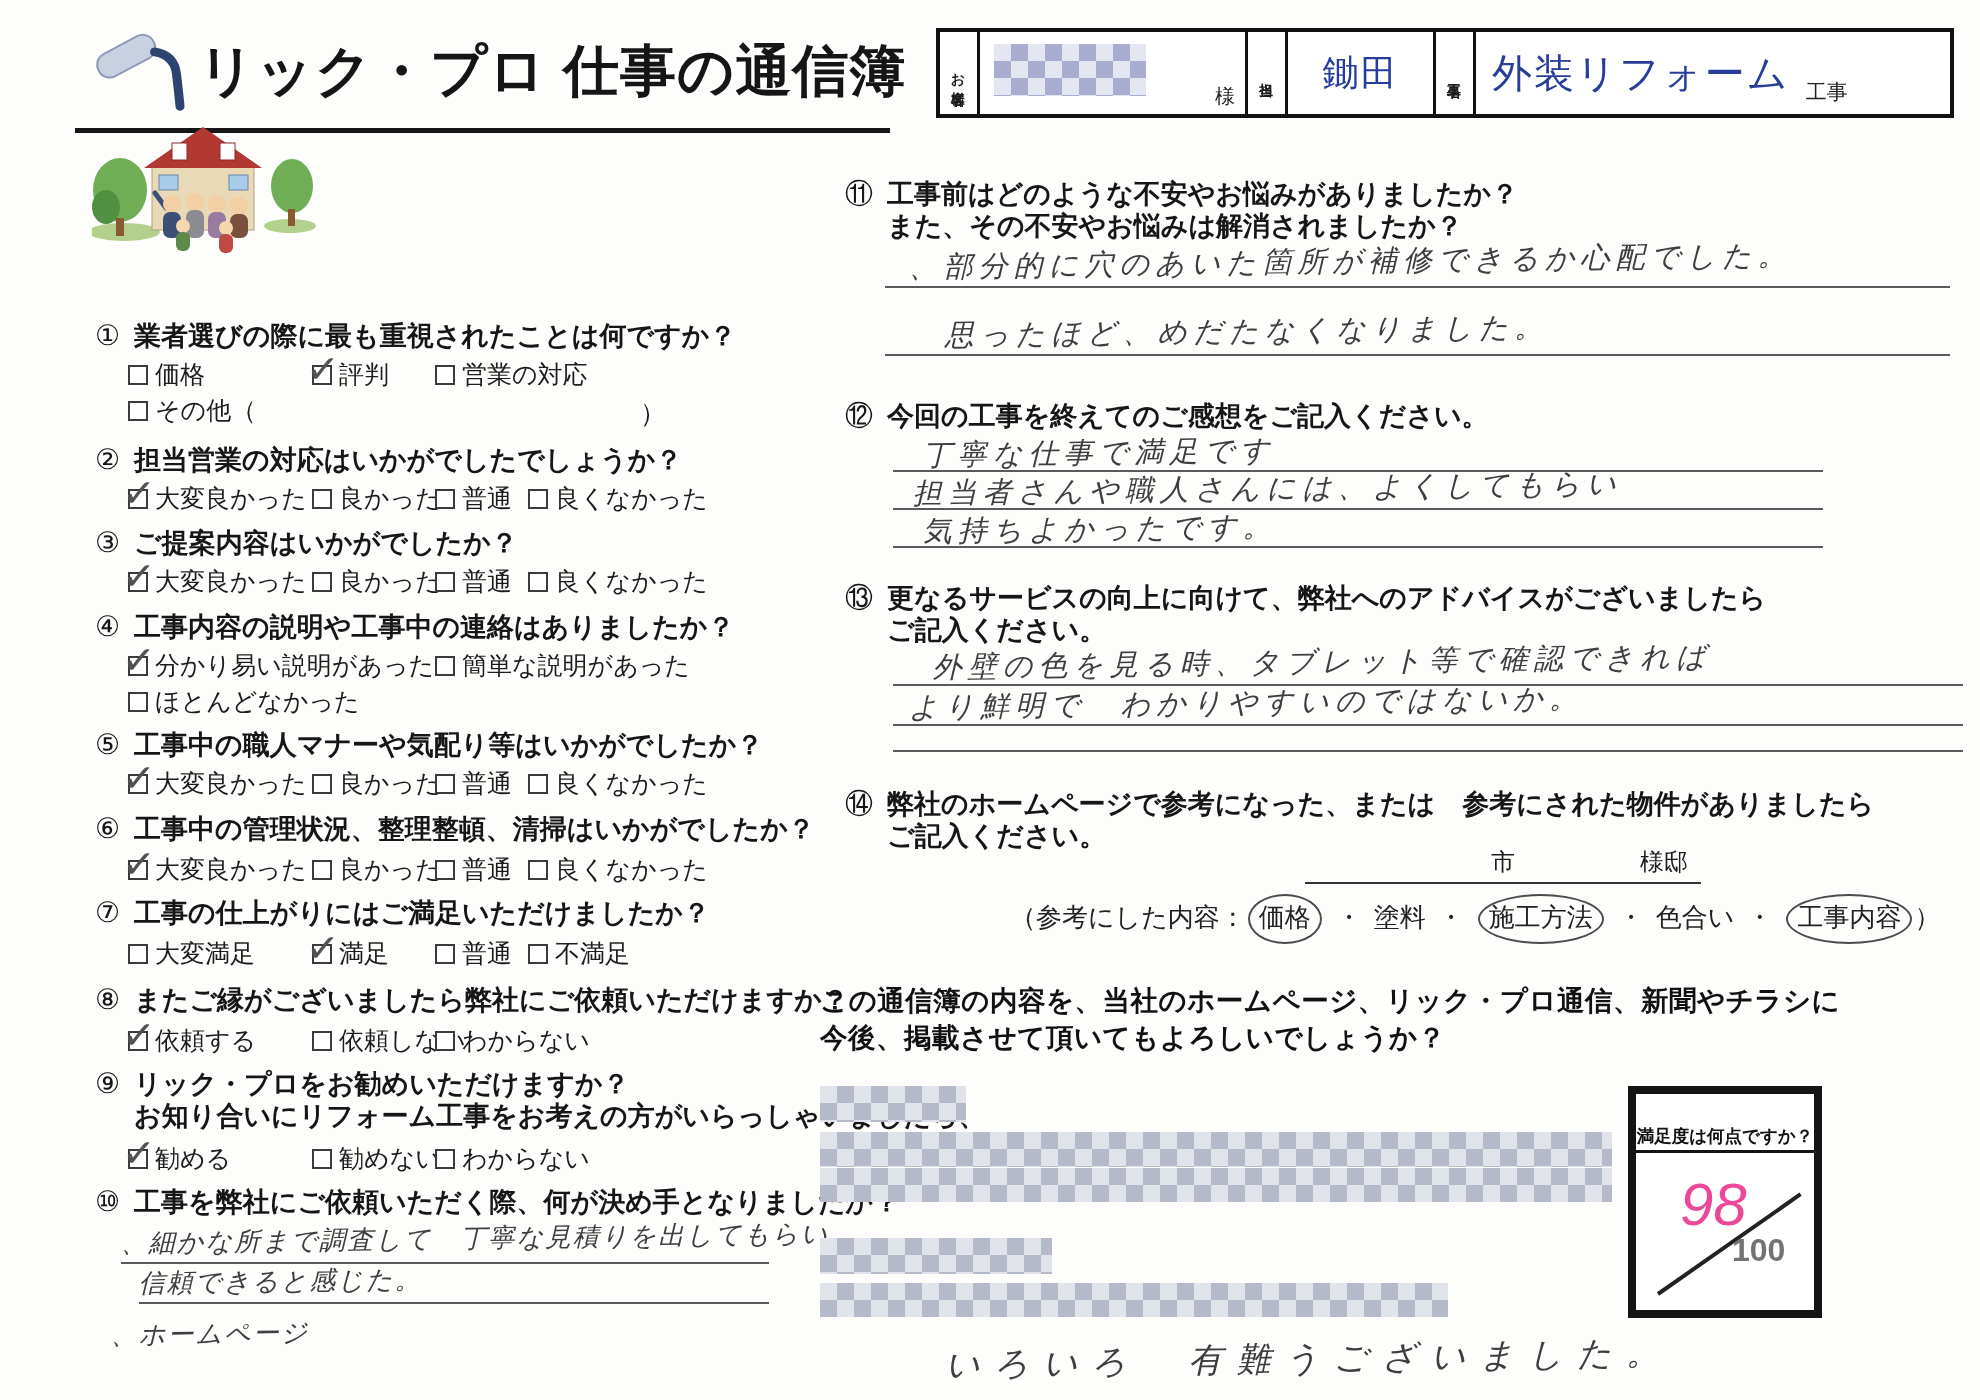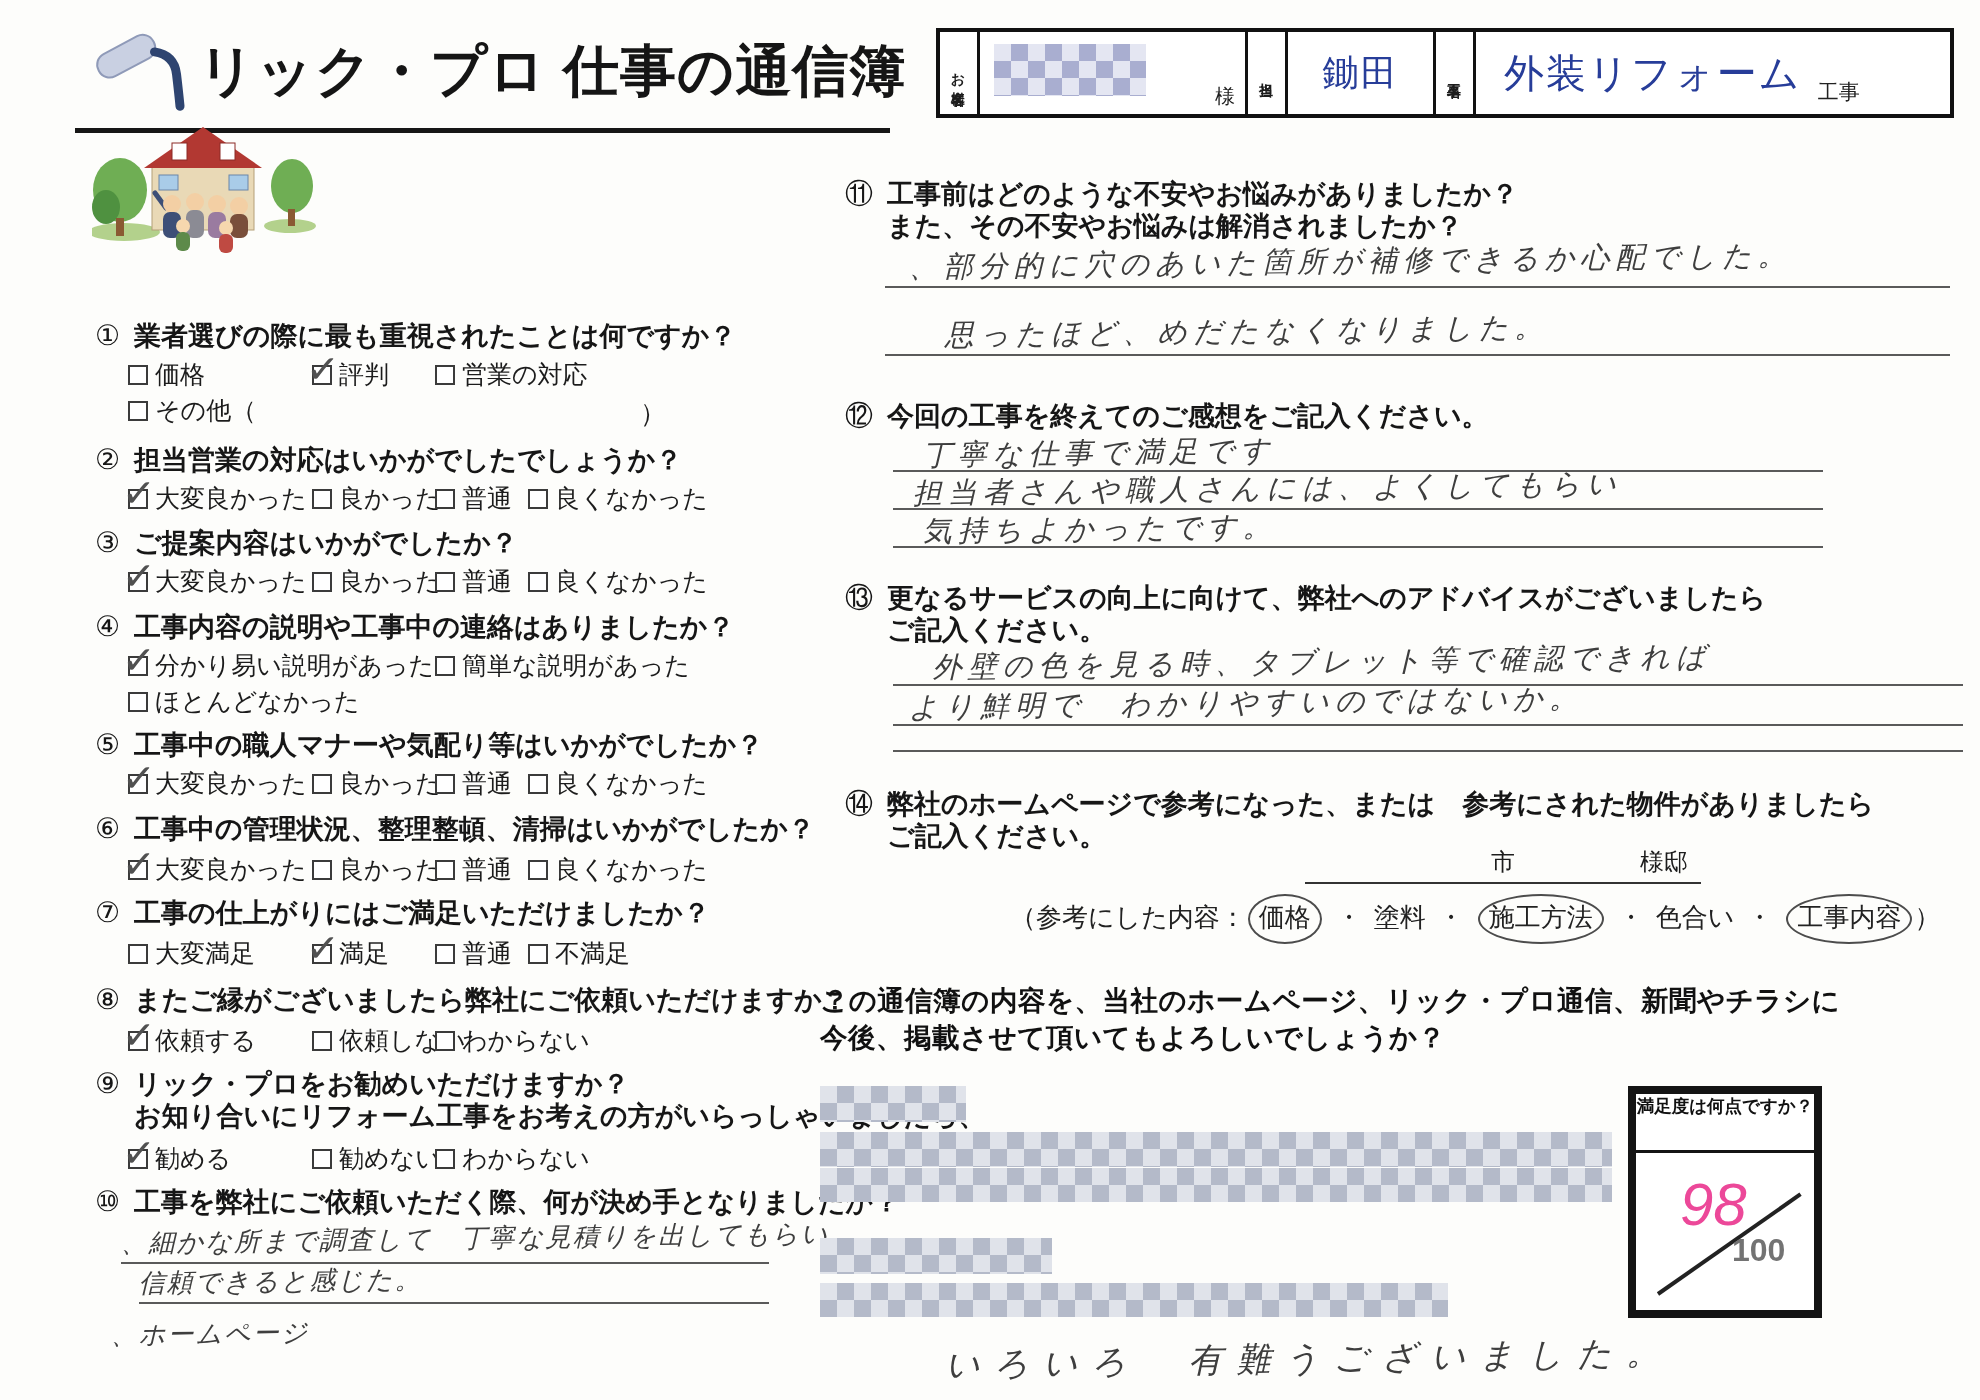--- a/index.html
+++ b/index.html
@@ -11,21 +11,21 @@
 .title-rule{position:absolute;left:75px;top:128px;width:815px;height:5px;background:#161616}
 .roller{position:absolute;left:92px;top:26px}
 .infobox{position:absolute;left:936px;top:28px;width:1018px;height:90px;border:4px solid #111;background:#fff;display:flex}
 .infobox>div{border-right:3px solid #111}
 .infobox>div:last-child{border-right:none}
 .ib-label{width:40px;display:flex;align-items:center;justify-content:center;
   writing-mode:vertical-rl;text-orientation:upright;font-size:14px;font-weight:700;letter-spacing:1px}
 .ib-cell{position:relative}
 .cell-name{width:268px}
 .cell-staff{width:148px;display:flex;align-items:center;justify-content:center}
-.cell-work{flex:1;display:flex;align-items:center;padding-left:28px}
+.cell-work{flex:1;display:flex;align-items:center;padding-left:16px}
 .honorific{position:absolute;right:10px;bottom:4px;font-size:20px}
 .blue-name{color:#273d99;font-size:36px;letter-spacing:2px}
 .blue-name.big{font-size:40px}
 .work-suffix{align-self:flex-end;padding-bottom:8px;margin-left:16px;font-size:21px;color:#222}
 
 .mosaic{position:absolute;
   background-image:repeating-conic-gradient(#b4bac9 0% 25%,#e0e3ea 0% 50%),
                    repeating-conic-gradient(rgba(140,147,170,.55) 0% 25%,rgba(255,255,255,0) 0% 50%);
   background-size:34px 34px,50px 50px;background-position:0 0,8px 11px}
 .mosaic-blue{background-image:repeating-conic-gradient(#a9aed0 0% 25%,#e4e6f2 0% 50%),
@@ -58,21 +58,21 @@
 .prop-line{position:absolute;left:460px;top:58px;width:396px;height:38px;border-bottom:2px solid #333}
 .prop-city{position:absolute;left:186px;bottom:4px;font-size:24px}
 .prop-res{position:absolute;left:335px;bottom:4px;font-size:24px}
 .ref-row{position:absolute;left:165px;top:106px;font-size:26px;white-space:nowrap;color:#222}
 .sep{margin:0 12px}
 .refitem.circ{display:inline-block;border:2.5px solid #4c4c4c;border-radius:50%;padding:4px 9px 7px;margin:0 2px}
 
 .publish{position:absolute;left:820px;top:982px;font-size:27.5px;font-weight:900;line-height:37px;letter-spacing:.5px;color:#111}
 .publish div{white-space:nowrap}
 .scorebox{position:absolute;left:1628px;top:1086px;width:194px;height:232px;border:8px solid #141414;background:#fff}
-.sb-title{font-size:17.5px;font-weight:700;text-align:center;padding-top:0;color:#111}
+.sb-title{font-size:17.5px;font-weight:700;text-align:center;padding-top:30px;color:#111}
 .sb-div{position:absolute;left:0;right:0;top:56px;height:3px;background:#141414}
 .sb-score{position:absolute;left:44px;top:76px;font-size:60px;color:#ec4899;font-style:italic}
 .sb-slash{position:absolute;left:22px;top:198px;width:174px;height:4px;background:#222;transform:rotate(-35deg);transform-origin:left center}
 .sb-deno{position:absolute;left:96px;top:138px;font-size:32px;font-weight:800;color:#737373}
 .thanks{position:absolute;left:945px;top:1336px;font-size:34px;letter-spacing:14px;color:#3e3e3e;font-style:italic;transform:rotate(-1deg);white-space:nowrap}
 </style>
 </head>
 <body>
 
 <div class="page">

